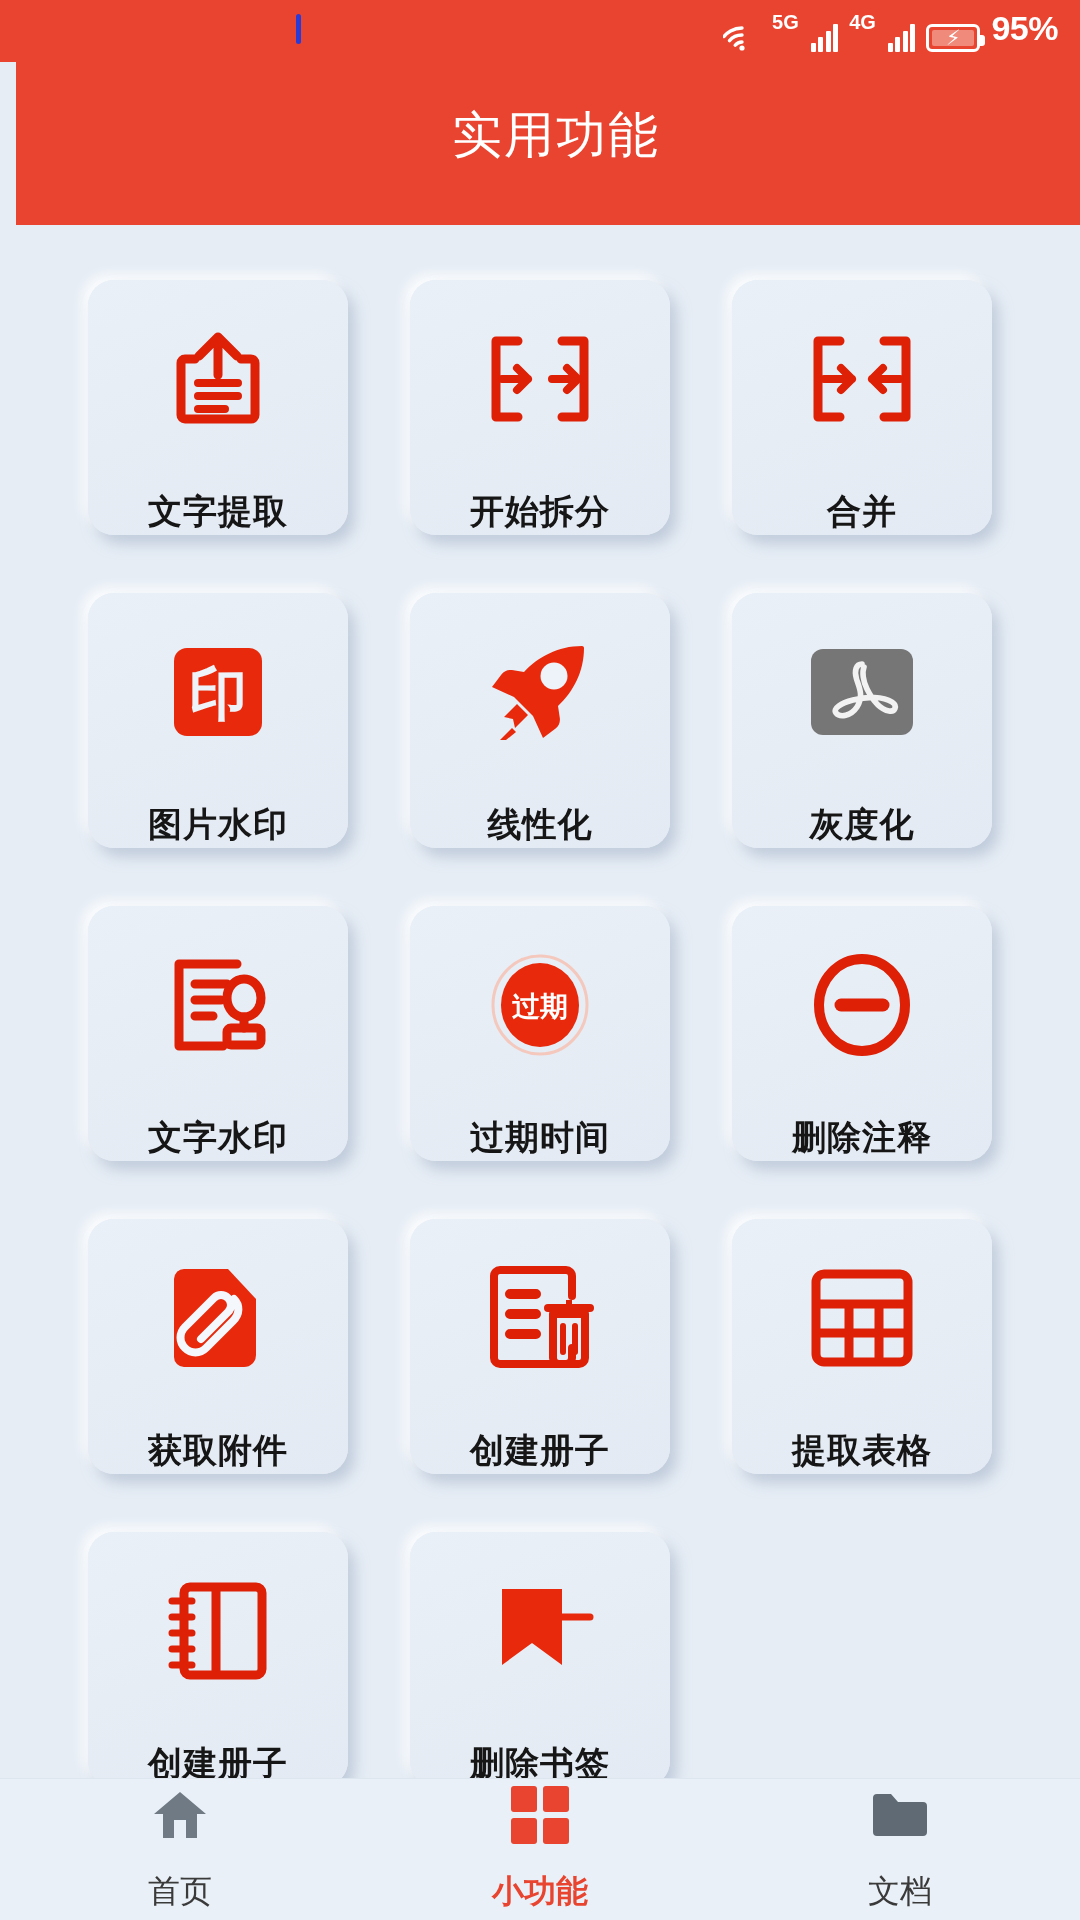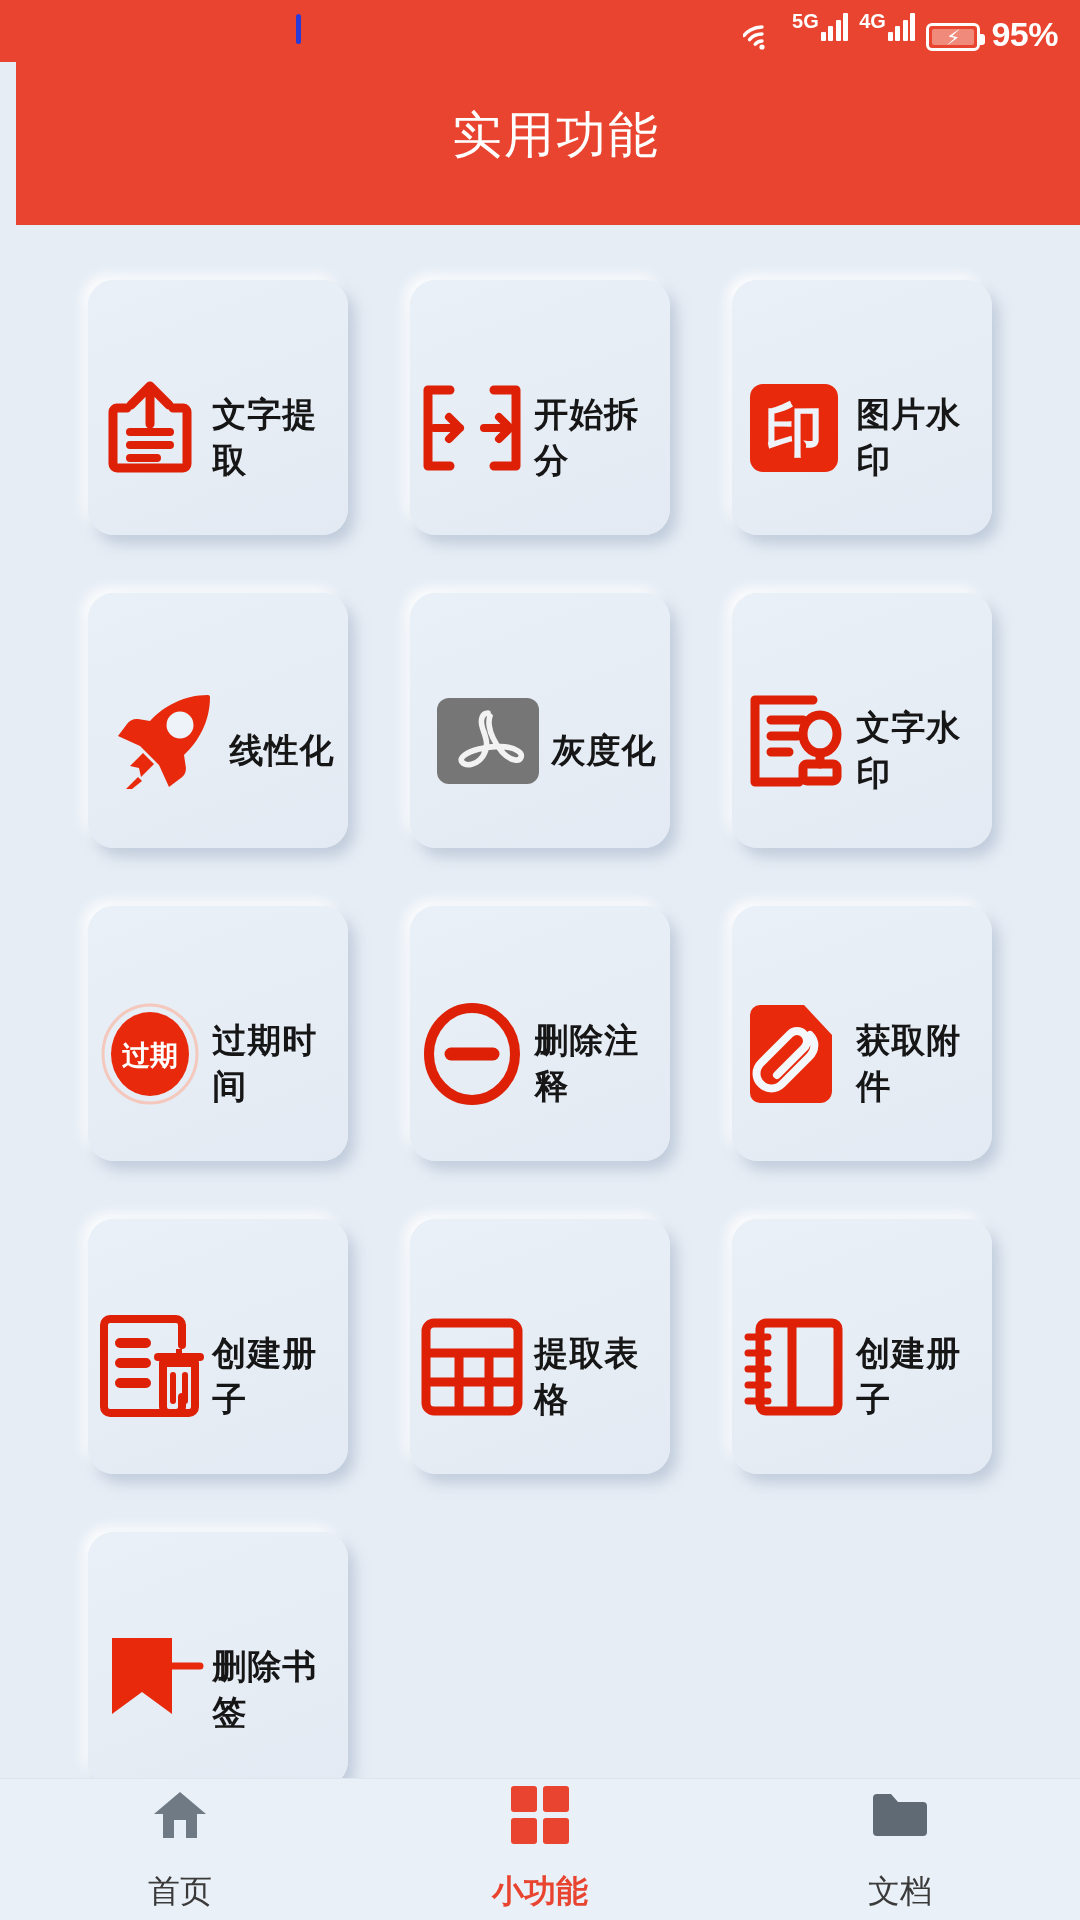--- a/index.html
+++ b/index.html
@@ -16,39 +16,39 @@
     position: absolute; top: 0; left: 0; width: 1080px; height: 62px;
     background: #e8442f; display: flex; align-items: center;
     justify-content: flex-end; padding-right: 22px;
   }
   .notch-dot {
     position: absolute; left: 296px; top: 14px; width: 5px; height: 30px;
     background: #2a3ad8; border-radius: 3px;
   }
   .sb-group { display: flex; align-items: flex-end; gap: 11px; }
   .sb-icon { display: flex; align-items: flex-end; color: #fff; }
-  .net { display: flex; align-items: flex-start; gap: 2px; }
+  .net { display: flex; align-items: flex-end; gap: 12px; }
   .net-label { font-size: 20px; line-height: 1; color: #fff; margin-bottom: 20px; font-weight: 600;}
   .bars { display: flex; align-items: flex-end; gap: 2.5px; height: 30px; }
   .bars i { display: block; width: 5px; background: #fff; border-radius: 1px; }
   .bars i:nth-child(1){height:9px}.bars i:nth-child(2){height:15px}
   .bars i:nth-child(3){height:21px}.bars i:nth-child(4){height:28px}
   .battery {
     position: relative; width: 54px; height: 28px; border: 3px solid #fff;
     border-radius: 6px; display: flex; align-items: center; justify-content: center;
   }
   .battery::after {
     content: ""; position: absolute; right: -8px; top: 8px; width: 5px; height: 11px;
     background: #fff; border-radius: 0 3px 3px 0;
   }
   .batt-fill {
     position: absolute; inset: 3px; background: #f08a7a; border-radius: 2px;
   }
   .bolt { position: relative; z-index: 2; font-size: 21px; color: #fff; line-height: 1; }
-  .batt-pct { font-size: 34px; font-weight: 700; color: #fff; line-height: 1; margin-bottom: 0px; letter-spacing: -0.5px;}
+  .batt-pct { font-size: 34px; font-weight: 700; color: #fff; line-height: 1; margin-bottom: 7px; letter-spacing: -0.5px;}
 
   
   .header {
     position: absolute; top: 0; left: 16px; width: 1080px; height: 225px;
     background: #e8442f; display: flex; align-items: flex-end;
     justify-content: center; padding-bottom: 56px;
   }
   .header-title { font-size: 50px; color: #fff; font-weight: 400; letter-spacing: 2px; }
 
   
@@ -57,22 +57,22 @@
     overflow: hidden; padding: 55px 0 0 0;
   }
   .grid {
     display: grid; grid-template-columns: repeat(3, 260px);
     justify-content: center; column-gap: 62px; row-gap: 58px;
   }
   .card {
     width: 260px; height: 255px; border-radius: 26px;
     background: linear-gradient(160deg,#e9f0f7 0%, #e3eaf3 100%);
     box-shadow: 7px 9px 14px rgba(163,177,198,0.55), -6px -6px 12px rgba(255,255,255,0.85);
-    display: flex; flex-direction: row; align-items: center;
-    justify-content: center; padding-top: 40px;
+    display: flex; flex-direction: column; align-items: center;
+    justify-content: space-between; padding-top: 40px;
   }
   .icon-box { width: 128px; height: 118px; display: flex; align-items: center; justify-content: center; }
   .card-label {
     margin-top: 20px; font-size: 34px; font-weight: 700; color: #161616; letter-spacing: 1px;
   }
   svg { display: block; }
 
   
   .bottomnav {
     position: absolute; bottom: 0; left: 0; width: 1080px; height: 142px;
@@ -153,20 +153,31 @@
           <svg width="112" height="96" viewBox="0 0 112 96">
             <path d="M34 10 H12 V86 H34" stroke="#dd2006" stroke-width="9" fill="none" stroke-linecap="round" stroke-linejoin="round"></path>
             <path d="M78 10 H100 V86 H78" stroke="#dd2006" stroke-width="9" fill="none" stroke-linecap="round" stroke-linejoin="round"></path>
             <path d="M44 48 H18 M44 48 L33 37 M44 48 L33 59" stroke="#dd2006" stroke-width="8" fill="none" stroke-linecap="round" stroke-linejoin="round"></path>
             <path d="M68 48 H94 M94 48 L83 37 M94 48 L83 59" stroke="#dd2006" stroke-width="8" fill="none" stroke-linecap="round" stroke-linejoin="round"></path>
           </svg>
         </div>
         <div class="card-label">开始拆分</div>
       </div>
 
+      <div class="card">
+        <div class="icon-box">
+          <svg width="112" height="96" viewBox="0 0 112 96">
+            <path d="M34 10 H12 V86 H34" stroke="#dd2006" stroke-width="9" fill="none" stroke-linecap="round" stroke-linejoin="round"></path>
+            <path d="M78 10 H100 V86 H78" stroke="#dd2006" stroke-width="9" fill="none" stroke-linecap="round" stroke-linejoin="round"></path>
+            <path d="M18 48 H46 M46 48 L35 37 M46 48 L35 59" stroke="#dd2006" stroke-width="8" fill="none" stroke-linecap="round" stroke-linejoin="round"></path>
+            <path d="M94 48 H66 M66 48 L77 37 M66 48 L77 59" stroke="#dd2006" stroke-width="8" fill="none" stroke-linecap="round" stroke-linejoin="round"></path>
+          </svg>
+        </div>
+        <div class="card-label">合并</div>
+      </div>
 
       <div class="card">
         <div class="icon-box">
           <svg width="100" height="100" viewBox="0 0 100 100">
             <rect x="6" y="6" width="88" height="88" rx="13" fill="#e8290b"></rect>
             <text x="50" y="72" font-family="'Liberation Sans', sans-serif" font-size="58" font-weight="700" fill="#eef3f9" text-anchor="middle">印</text>
           </svg>
         </div>
         <div class="card-label">图片水印</div>
       </div>

